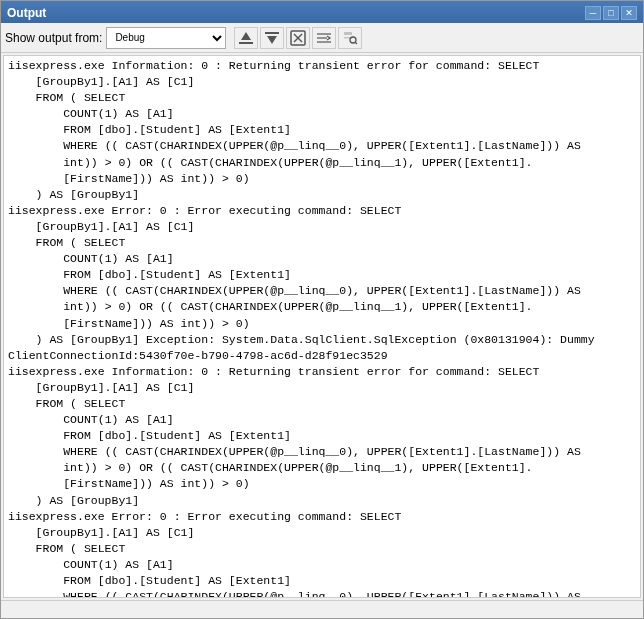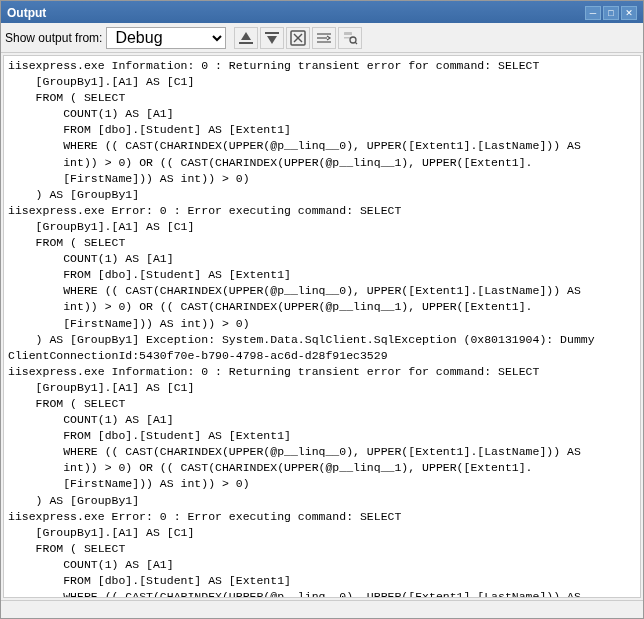--- a/index.html
+++ b/index.html
@@ -68,21 +68,21 @@
       flex-shrink: 0;
     }
 
     .toolbar-label {
       font-size: 12px;
       color: #000;
     }
 
     .toolbar-select {
       height: 22px;
-      font-size: 16px;
+      font-size: 10px;
       border: 1px solid #aaa;
       background: white;
       padding: 0 4px;
       min-width: 120px;
     }
 
     .toolbar-buttons {
       display: flex;
       gap: 2px;
       margin-left: 4px;

